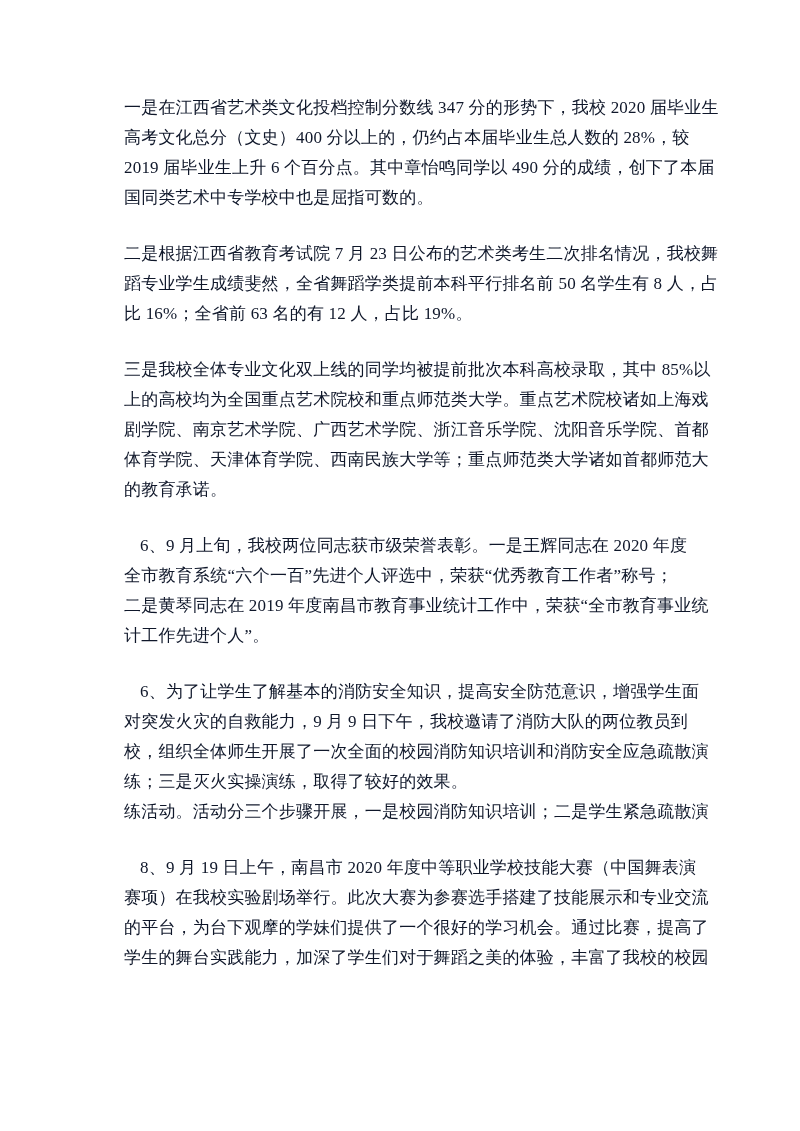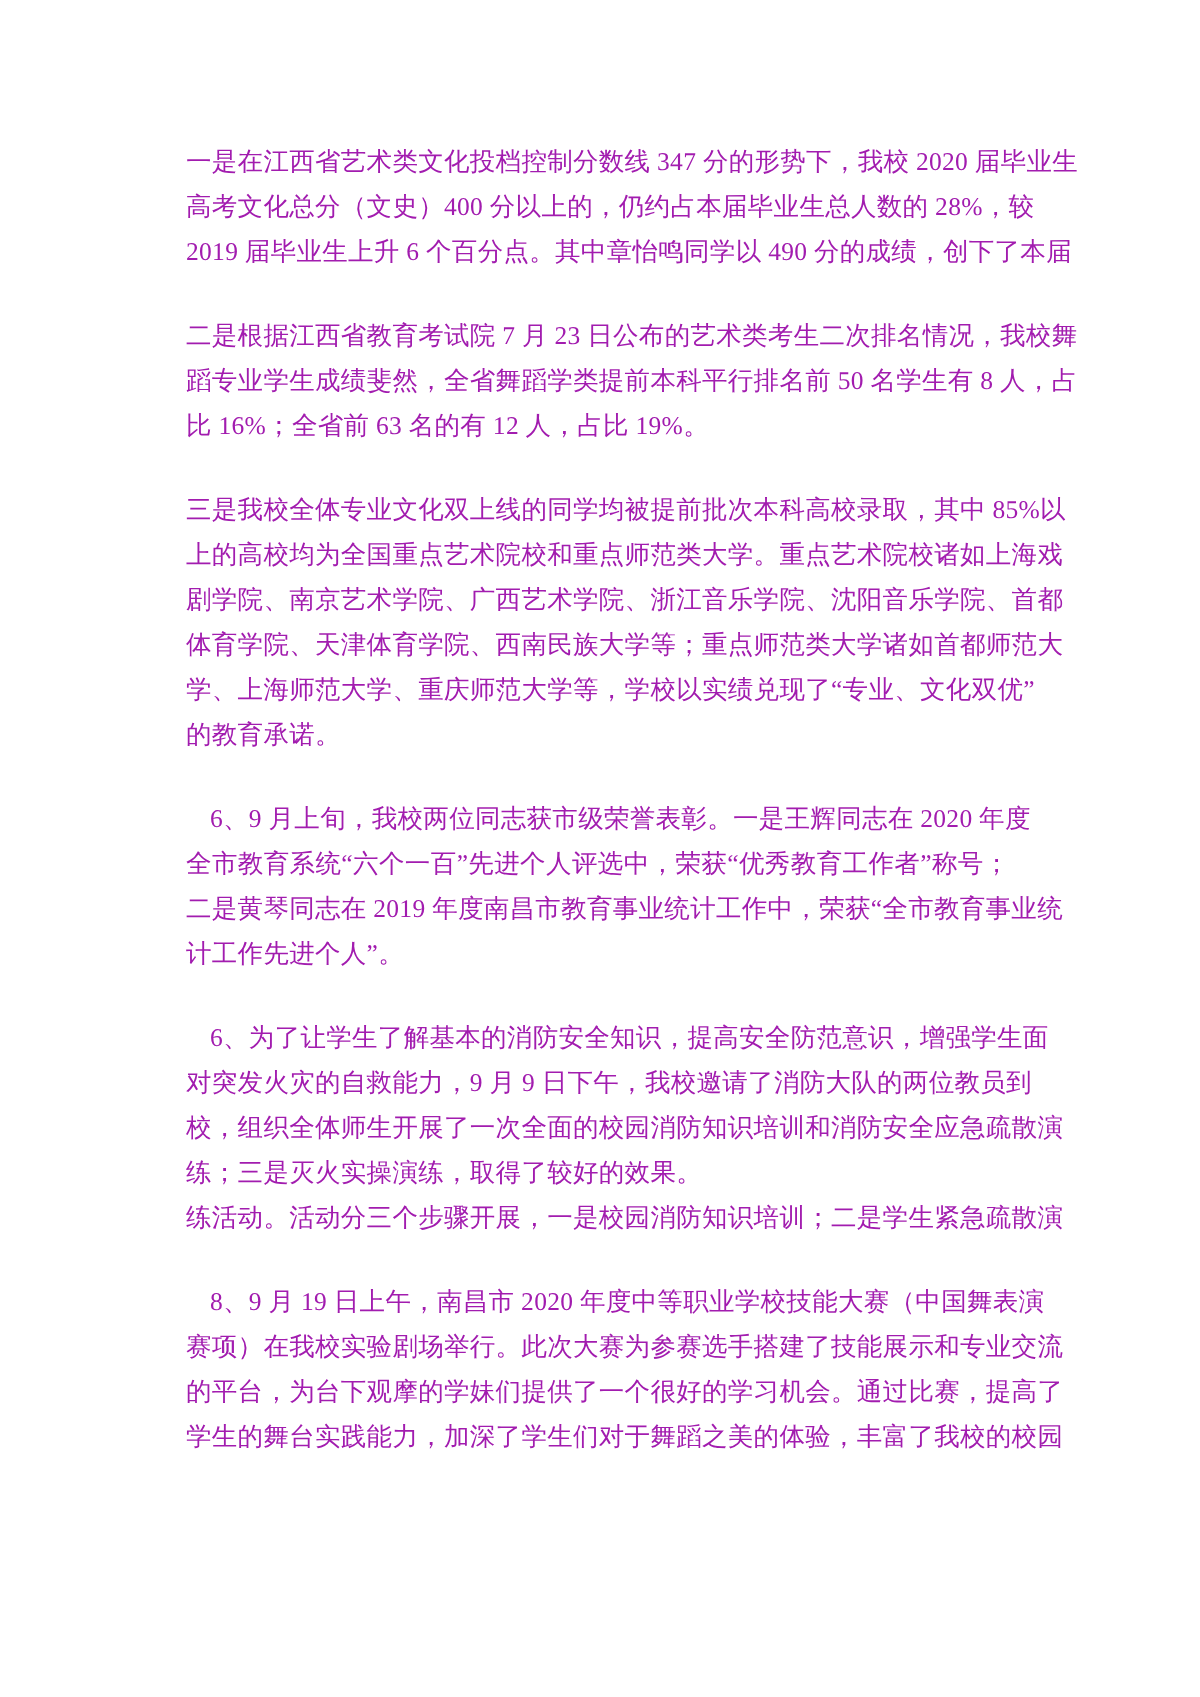--- a/index.html
+++ b/index.html
@@ -44,37 +44,37 @@
     white-space: normal;
   }
   .line.first-indent {
     padding-left: 16px;
   }
 </style>
 </head>
 <body>
 
 <div class="page">
-  <div class="doc-body" style="color: #a21caf;">
+  <div class="doc-body" style="color: #0f172a;">
       <div class="paragraph">
         <div class="line">一是在江西省艺术类文化投档控制分数线 347 分的形势下，我校 2020 届毕业生</div>
         <div class="line">高考文化总分（文史）400 分以上的，仍约占本届毕业生总人数的 28%，较</div>
         <div class="line">2019 届毕业生上升 6 个百分点。其中章怡鸣同学以 490 分的成绩，创下了本届</div>
+        <div class="line last">国同类艺术中专学校中也是屈指可数的。</div>
       </div>
       <div class="paragraph">
         <div class="line">二是根据江西省教育考试院 7 月 23 日公布的艺术类考生二次排名情况，我校舞</div>
         <div class="line">蹈专业学生成绩斐然，全省舞蹈学类提前本科平行排名前 50 名学生有 8 人，占</div>
         <div class="line last">比 16%；全省前 63 名的有 12 人，占比 19%。</div>
       </div>
       <div class="paragraph">
         <div class="line">三是我校全体专业文化双上线的同学均被提前批次本科高校录取，其中 85%以</div>
         <div class="line">上的高校均为全国重点艺术院校和重点师范类大学。重点艺术院校诸如上海戏</div>
         <div class="line">剧学院、南京艺术学院、广西艺术学院、浙江音乐学院、沈阳音乐学院、首都</div>
         <div class="line">体育学院、天津体育学院、西南民族大学等；重点师范类大学诸如首都师范大</div>
-        <div class="line">学、上海师范大学、重庆师范大学等，学校以实绩兑现了“专业、文化双优”</div>
         <div class="line last">的教育承诺。</div>
       </div>
       <div class="paragraph">
         <div class="line first-indent">6、9 月上旬，我校两位同志获市级荣誉表彰。一是王辉同志在 2020 年度</div>
         <div class="line">全市教育系统“六个一百”先进个人评选中，荣获“优秀教育工作者”称号；</div>
         <div class="line">二是黄琴同志在 2019 年度南昌市教育事业统计工作中，荣获“全市教育事业统</div>
         <div class="line last">计工作先进个人”。</div>
       </div>
       <div class="paragraph">
         <div class="line first-indent">6、为了让学生了解基本的消防安全知识，提高安全防范意识，增强学生面</div>

